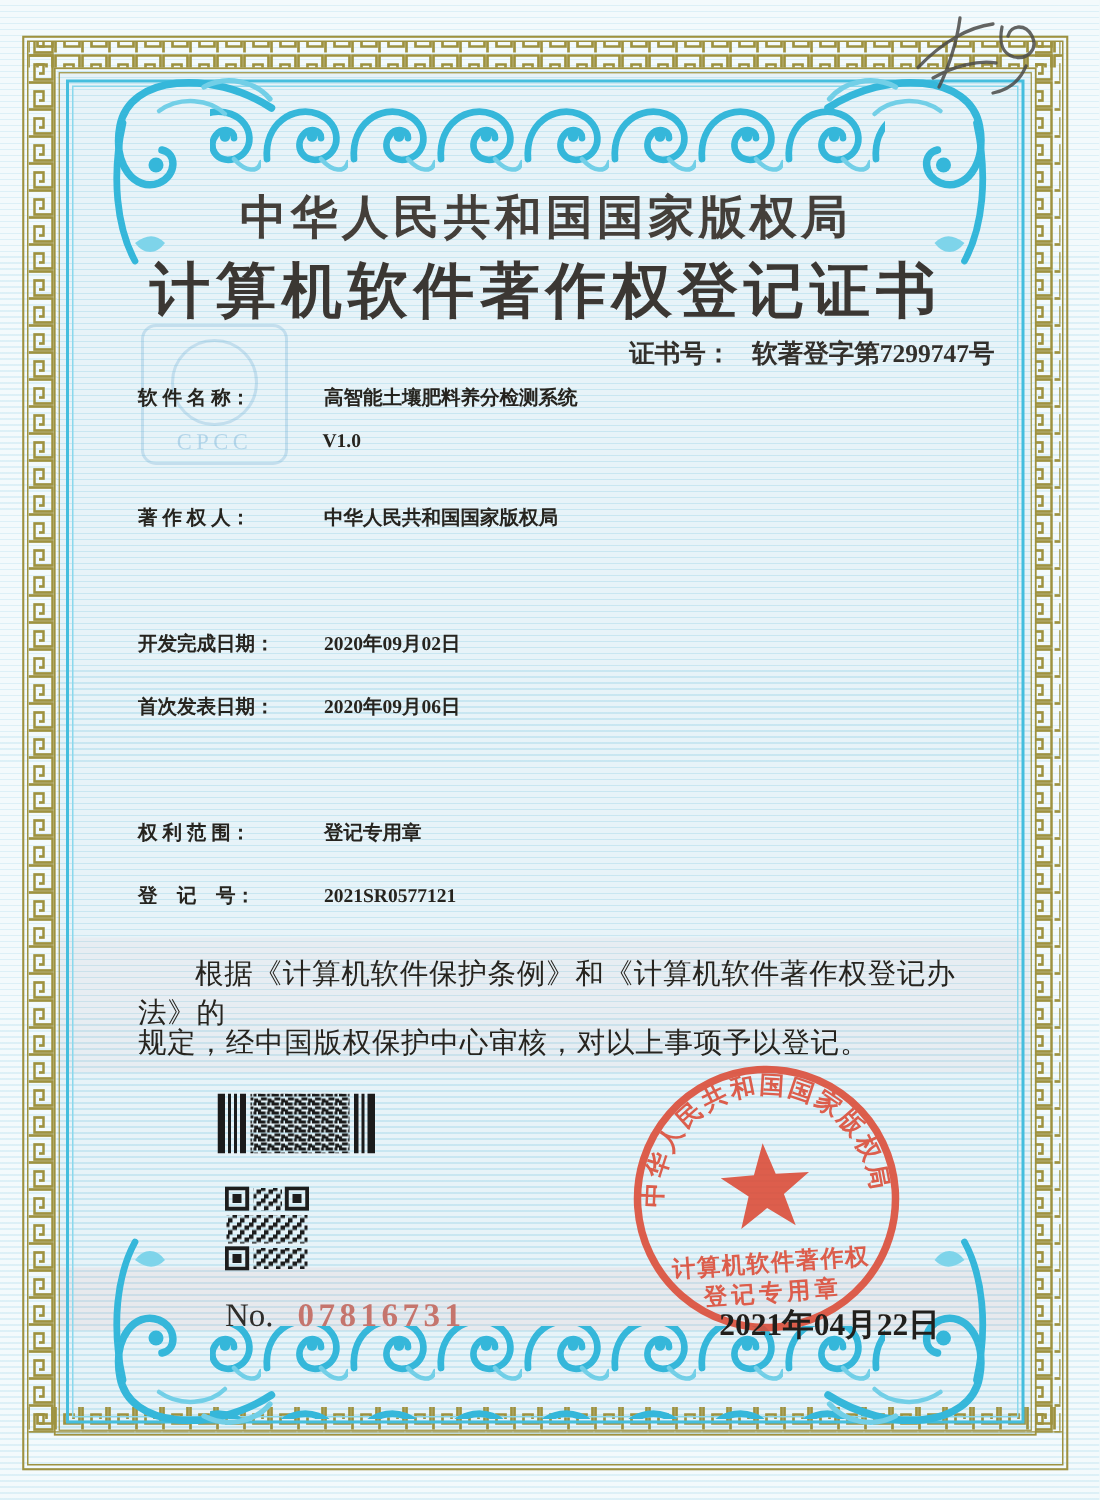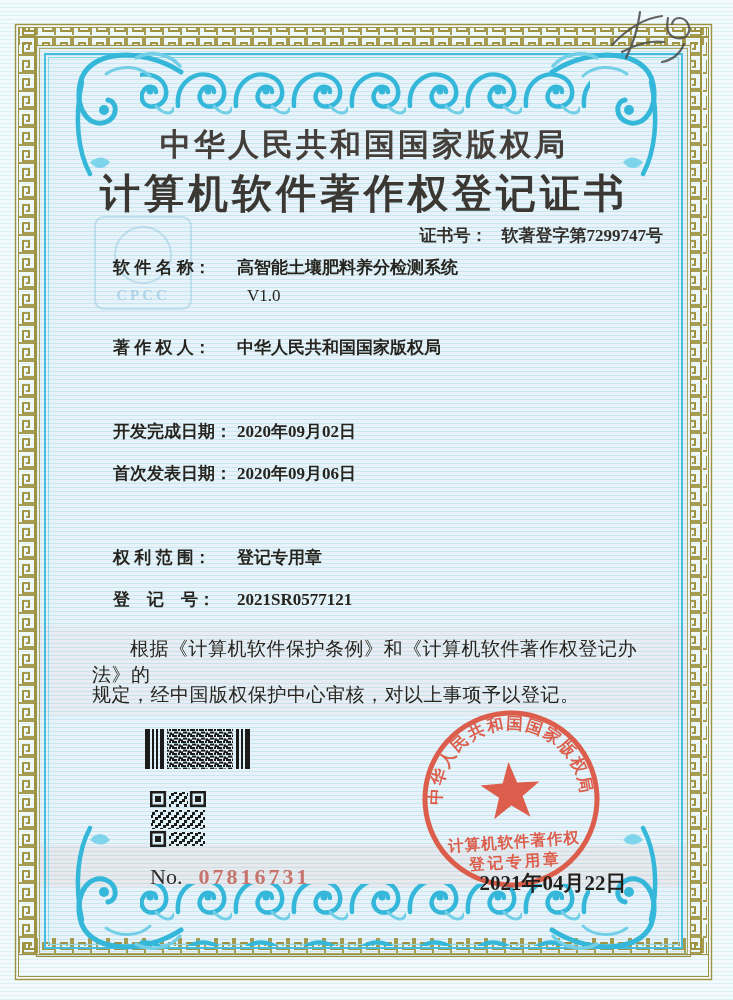--- a/index.html
+++ b/index.html
@@ -14,38 +14,38 @@
   .tint1{position:absolute;left:40px;top:845px;width:646px;height:42px;background:rgba(232,150,150,.10);}
   .tint2{position:absolute;left:40px;top:625px;width:646px;height:90px;background:rgba(232,150,150,.06);}
   svg.layer{position:absolute;left:0;top:0;pointer-events:none;}
   
   .title1{position:absolute;left:40px;top:124px;width:648px;text-align:center;
     font-size:31px;font-weight:700;letter-spacing:3px;color:#443f3a;}
   .title2{position:absolute;left:40px;top:166px;width:648px;text-align:center;
     font-size:40px;font-weight:700;letter-spacing:4px;color:#3b3733;}
   .certno{position:absolute;right:70px;top:224px;font-size:17px;font-weight:700;color:#33302c;}
   .certno .v{margin-left:14px;}
-  .frow{position:absolute;left:92px;font-size:17px;color:#26241f;white-space:nowrap;margin-left:21px;}
+  .frow{position:absolute;left:92px;font-size:13px;color:#26241f;white-space:nowrap;}
   .flabel{display:inline-block;width:124px;font-weight:700;}
   .fvalue{font-weight:600;}
-  .r1{top:256px;} .r1b{top:286px;left:226px;font-weight:400;}
+  .r1{top:256px;} .r1b{top:286px;left:215px;font-weight:700;}
   .r2{top:336px;} .r3{top:420px;} .r4{top:462px;} .r5{top:504px;} .r6{top:546px;} .r7{top:588px;}
   .st{position:absolute;left:92px;width:566px;font-size:19px;color:#26241f;letter-spacing:.5px;}
   .st1{top:636px;text-indent:38px;}
   .st2{top:682px;}
   .noline{position:absolute;left:150px;top:864px;font-size:22px;color:#2f2d2a;}
   .noline .num{color:#c5756d;letter-spacing:3px;margin-left:16px;font-weight:600;}
   .dateline{position:absolute;left:435px;top:869px;width:152px;text-align:center;
     font-size:21px;color:#211f1c;font-weight:600;margin-left:42px;}
   .watermark{position:absolute;left:94px;top:216px;width:98px;height:94px;
     border:2px solid rgba(118,178,214,.32);border-radius:10px;color:rgba(118,178,214,.45);}
   .watermark .wm-circle{position:absolute;left:18px;top:8px;width:58px;height:58px;border-radius:50%;
     border:2px solid rgba(118,178,214,.32);}
   .watermark .wm-text{position:absolute;left:0;bottom:4px;width:100%;text-align:center;
-    font-size:15px;font-weight:700;letter-spacing:3px;}
+    font-size:15px;font-weight:400;letter-spacing:3px;}
   .barcode{position:absolute;left:145px;top:729px;}
   .qr{position:absolute;left:150px;top:791px;}
   .sealbox{position:absolute;left:418px;top:706px;}
 </style>
 </head>
 <body>
 
 <div class="page">
 
   <div class="inner-bg"></div>

